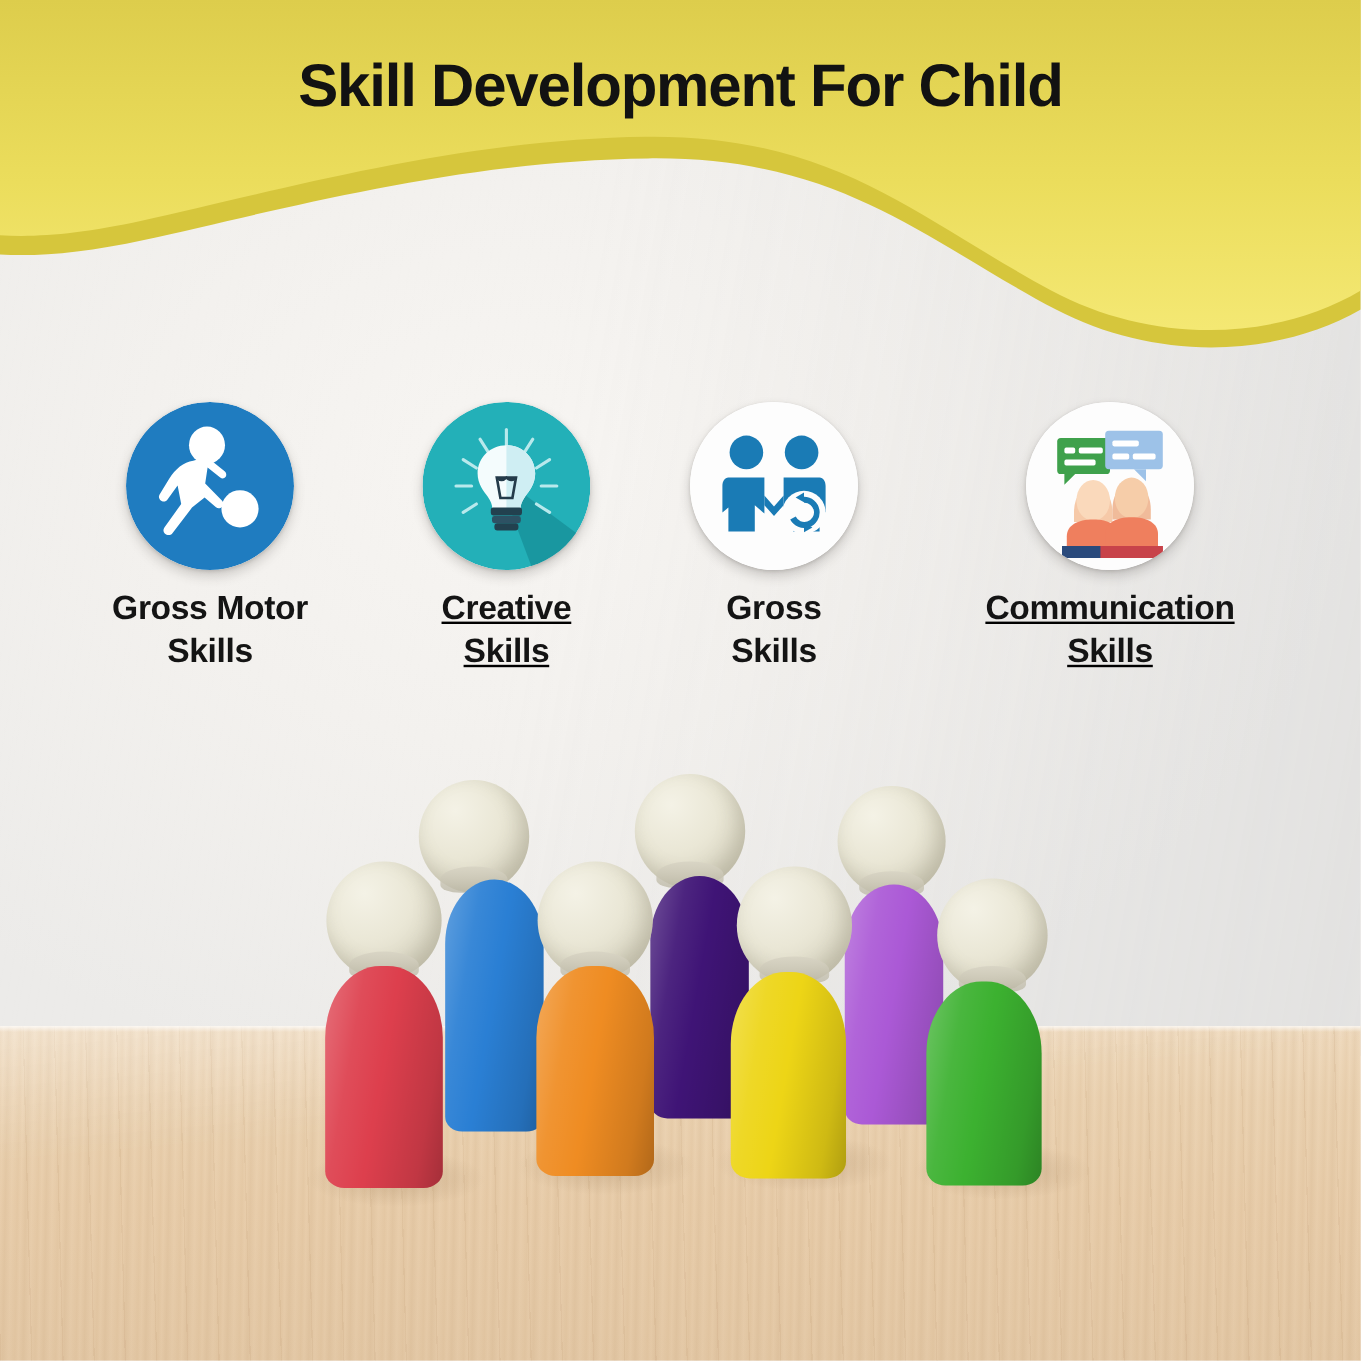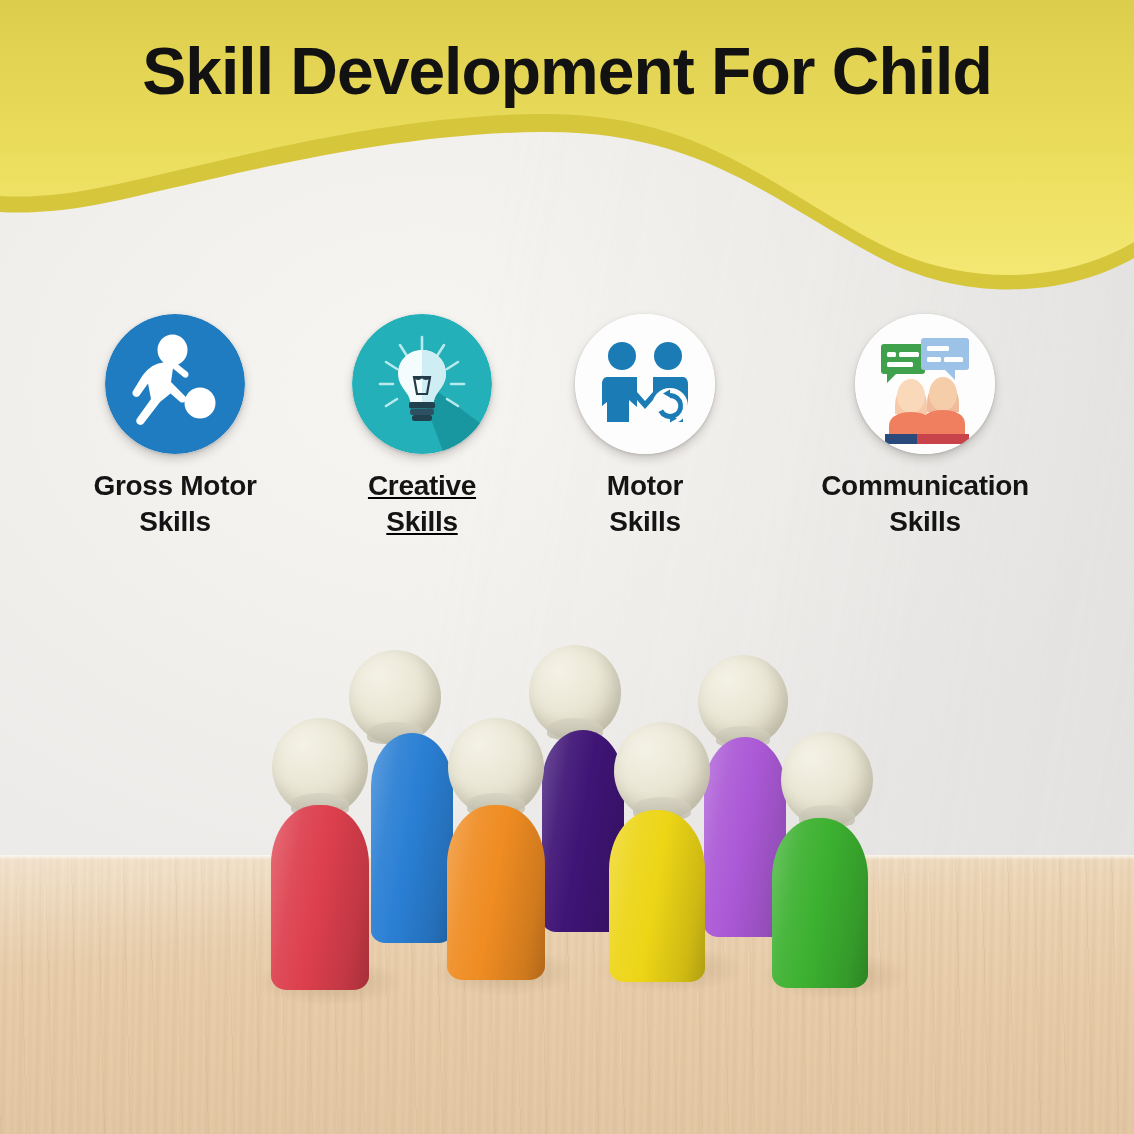--- a/index.html
+++ b/index.html
@@ -51,31 +51,31 @@
       repeating-linear-gradient(88.5deg, rgba(186,150,108,0.14) 0 1px, rgba(0,0,0,0) 1px 26px);
     opacity:.9;
   }
 
   
   .header-wave { position:absolute; left:0; top:0; width:1134px; height:300px; }
 
   .title {
     position: absolute; left: 0; top: 36px; width: 1134px;
     text-align: center;
-    font-size: 66px;
+    font-size: 50px;
     font-weight: bold;
     letter-spacing: -1px;
     color: #121212;
     line-height: 70px;
     white-space: nowrap;
   }
 
   
   .skills {
-    position: absolute; left: 0; top: 314px; width: 1034px; height: 230px; padding-left: 20px;
+    position: absolute; left: 0; top: 335px; width: 1034px; height: 230px; padding-left: 20px;
   }
   .skill {
     position: absolute;
     width: 250px;
     text-align: center;
   }
   .badge {
     position: relative;
     width: 140px; height: 140px;
     margin: 0 auto;
@@ -213,26 +213,26 @@
           </g>
           <g>
             <circle cx="95" cy="92" r="18" fill="#fdfdfd"></circle>
             <path d="M95 79 a13 13 0 1 1 -11.5 19 l4.6 -2.6 A8 8 0 1 0 95 84 z" fill="#1a7bb5"></path>
             <path d="M95 75.5 l0 8 -7-4 z" fill="#1a7bb5"></path>
             <path d="M95 108.5 l0 -8 7 4 z" fill="#1a7bb5"></path>
           </g>
         </svg>
       </div>
       <div class="skill-label">
-        <span>Motor</span><br>
+        <span>Gross</span><br>
         <span>Skills</span>
       </div>
     </div>
 
-    <div class="skill" style="left:800px; top:0;">
+    <div class="skill" style="left:800px; top:0;text-decoration:underline;">
       <div class="badge" style="background:#ffffff;">
         <svg viewBox="0 0 140 140" width="140" height="140">
           <circle cx="70" cy="70" r="70" fill="#fdfdfd"></circle>
 
           <g>
             <rect x="26" y="30" width="44" height="30" rx="3" fill="#3fa14c"></rect>
             <path d="M32 60 l0 9 9-9 z" fill="#3fa14c"></path>
             <rect x="32" y="38" width="9" height="5" rx="1.5" fill="#ffffff"></rect>
             <rect x="44" y="38" width="20" height="5" rx="1.5" fill="#ffffff"></rect>
             <rect x="32" y="48" width="26" height="5" rx="1.5" fill="#ffffff"></rect>

